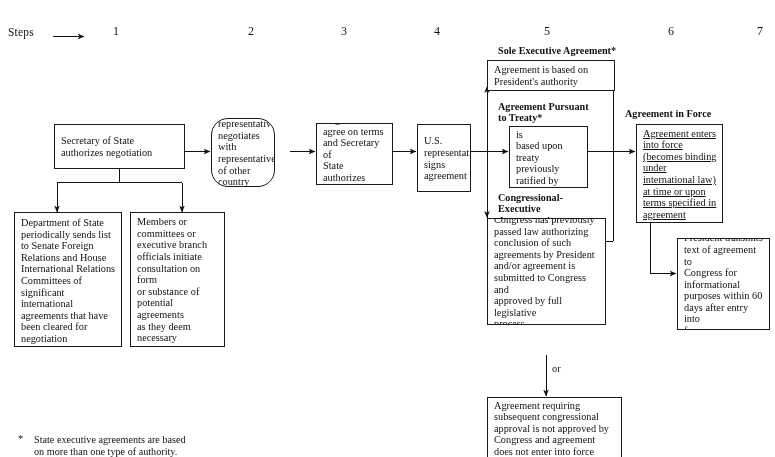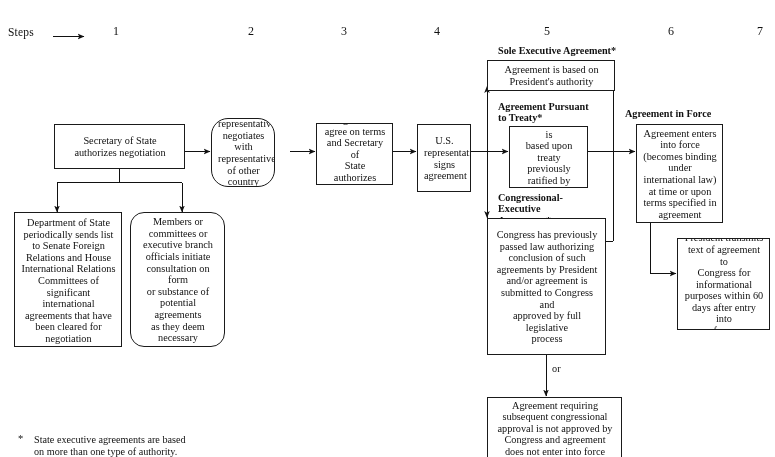--- a/index.html
+++ b/index.html
@@ -23,21 +23,20 @@
 
   
   .box{
     box-sizing:border-box;
     border:1px solid #1a1a1a;
     background:#ffffff;
     font-size:10.3px;
     line-height:11.6px;
     padding:4px 5px 3px 6px;
     overflow:hidden;
-    text-align:center;
   }
   .box.vc{display:flex;align-items:center;}
   .box.vc > span{display:block;width:100%;}
 
   
   .hdr{
     font-size:10.2px;
     font-weight:bold;
     line-height:11.4px;
     white-space:pre-line;
@@ -128,21 +127,21 @@
 Relations and House
 International Relations
 Committees of
 significant
 international
 agreements that have
 been cleared for
 negotiation</span>
   </div>
 
-  <div class="abs box vc" style="left:130px;top:196px;width:95px;height:135px;border-radius:14px;">
+  <div class="abs box vc" style="left:130px;top:196px;width:95px;height:135px;">
     <span style="white-space:pre-line;">Members or
 committees or
 executive branch
 officials initiate
 consultation on form
 or substance of
 potential agreements
 as they deem
 necessary</span>
   </div>
@@ -183,21 +182,21 @@
     <span style="white-space:pre-line;">Authorization is
 based upon
 treaty previously
 ratified by
 United States</span>
   </div>
 
   <div class="abs hdr" style="left:498px;top:176px;">Congressional-
 Executive
 Agreement*</div>
-  <div class="abs box vc" style="left:487px;top:202px;width:119px;height:137px;font-family:Liberation Serif, serif;">
+  <div class="abs box vc" style="left:487px;top:202px;width:119px;height:107px;font-family:Liberation Serif, serif;">
     <span style="white-space:pre-line;">Congress has previously
 passed law authorizing
 conclusion of such
 agreements by President
 and/or agreement is
 submitted to Congress and
 approved by full legislative
 process</span>
   </div>
 
@@ -208,21 +207,21 @@
 subsequent congressional
 approval is not approved by
 Congress and agreement
 does not enter into force</span>
   </div>
 
   <div class="abs plain" style="left:540px;top:443px;">stop</div>
 
   <div class="abs hdr" style="left:625px;top:92px;text-align:right;">Agreement in Force</div>
   <div class="abs box vc" style="left:636px;top:108px;width:87px;height:99px;">
-    <span style="white-space:pre-line;">Agreement enters
+    <span style="white-space:pre-line;text-decoration:underline;">Agreement enters
 into force
 (becomes binding
 under
 international law)
 at time or upon
 terms specified in
 agreement</span>
   </div>
 
   <div class="abs box vc" style="left:677px;top:222px;width:93px;height:92px;">

